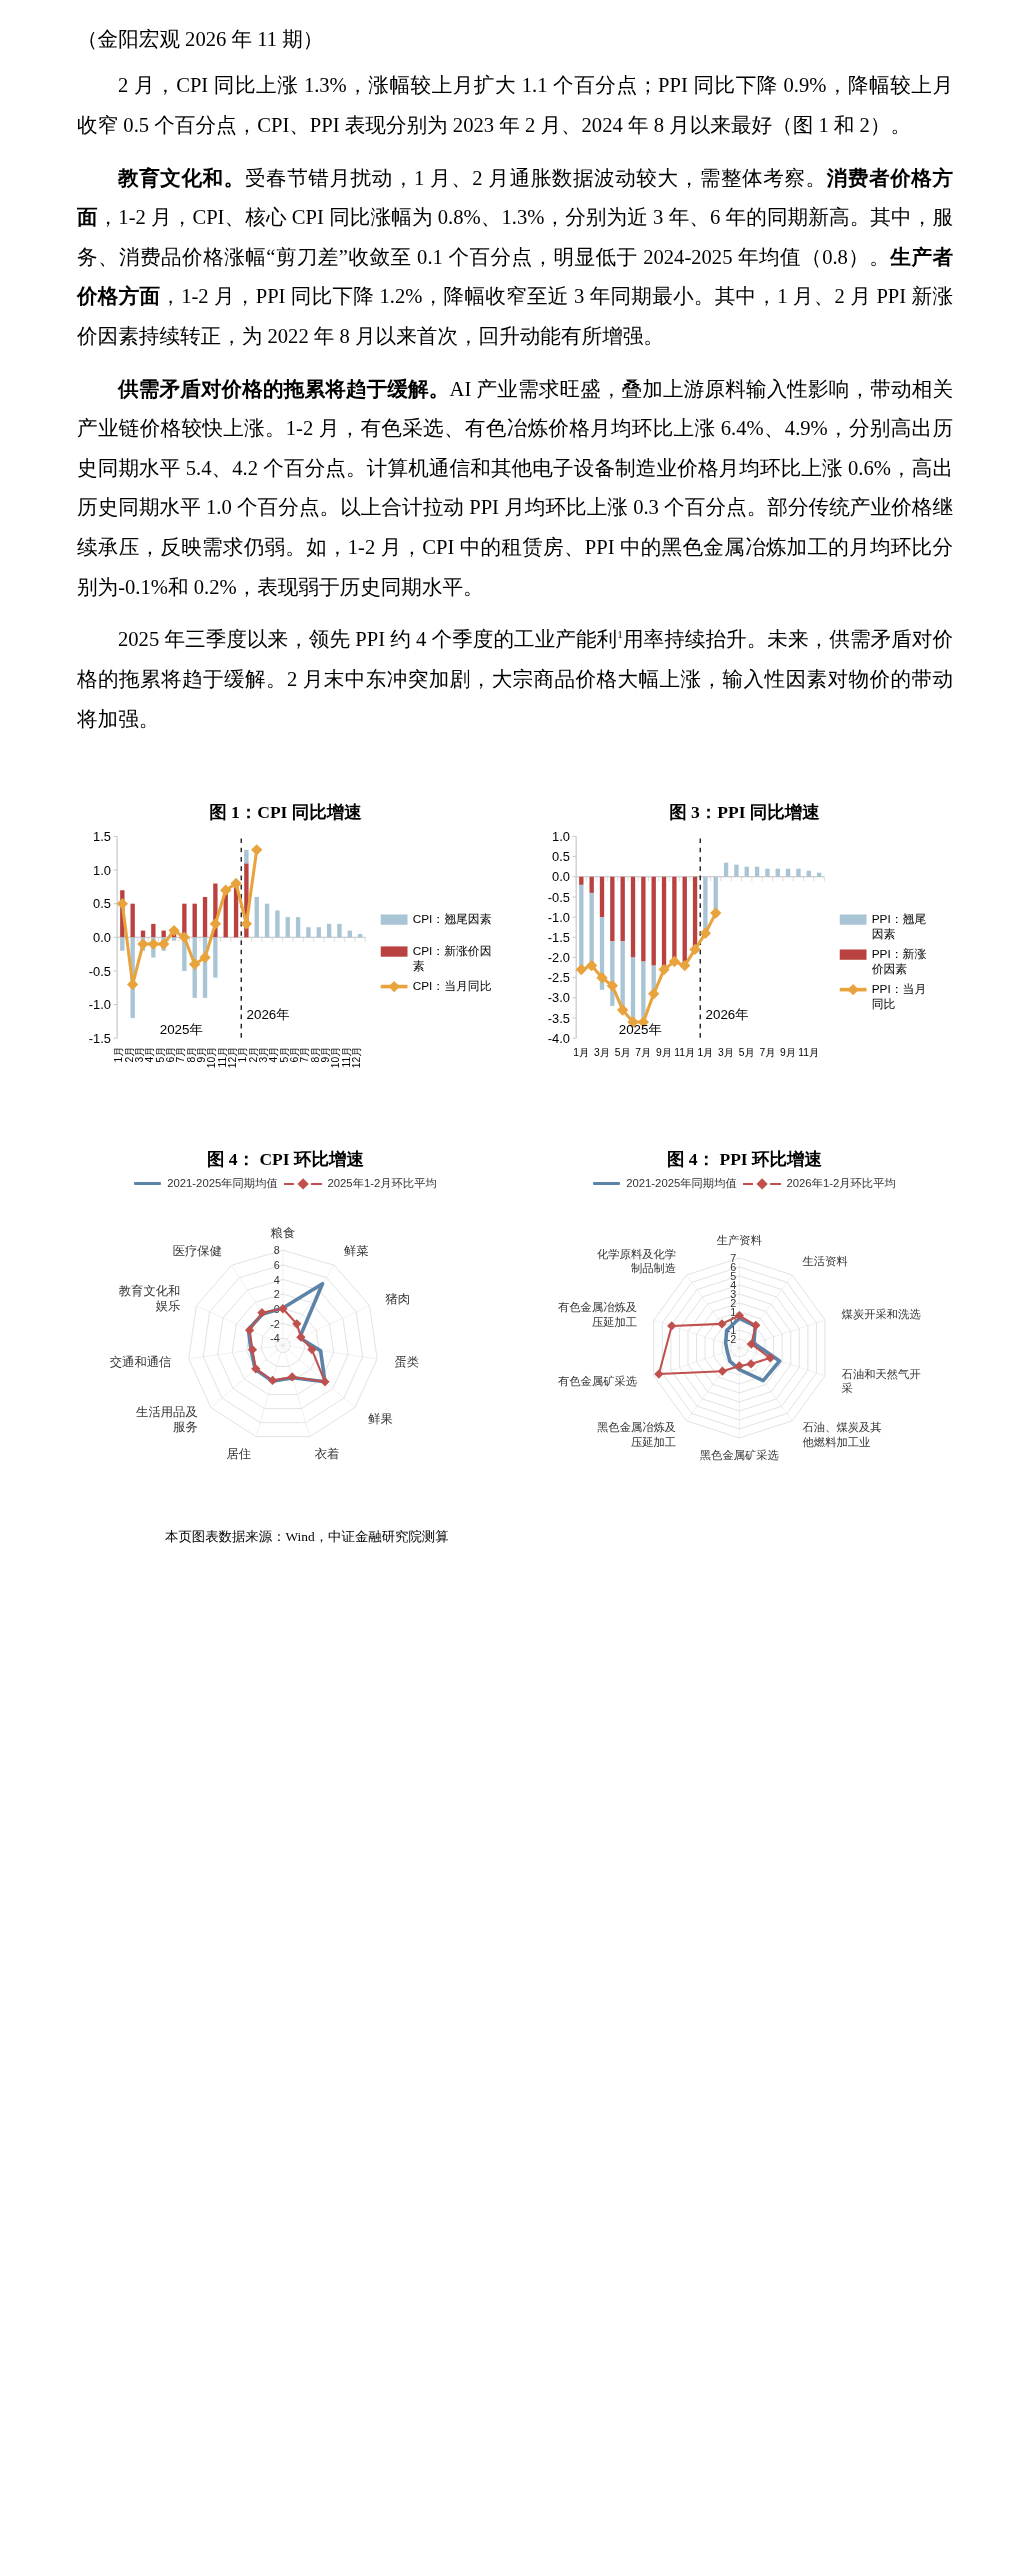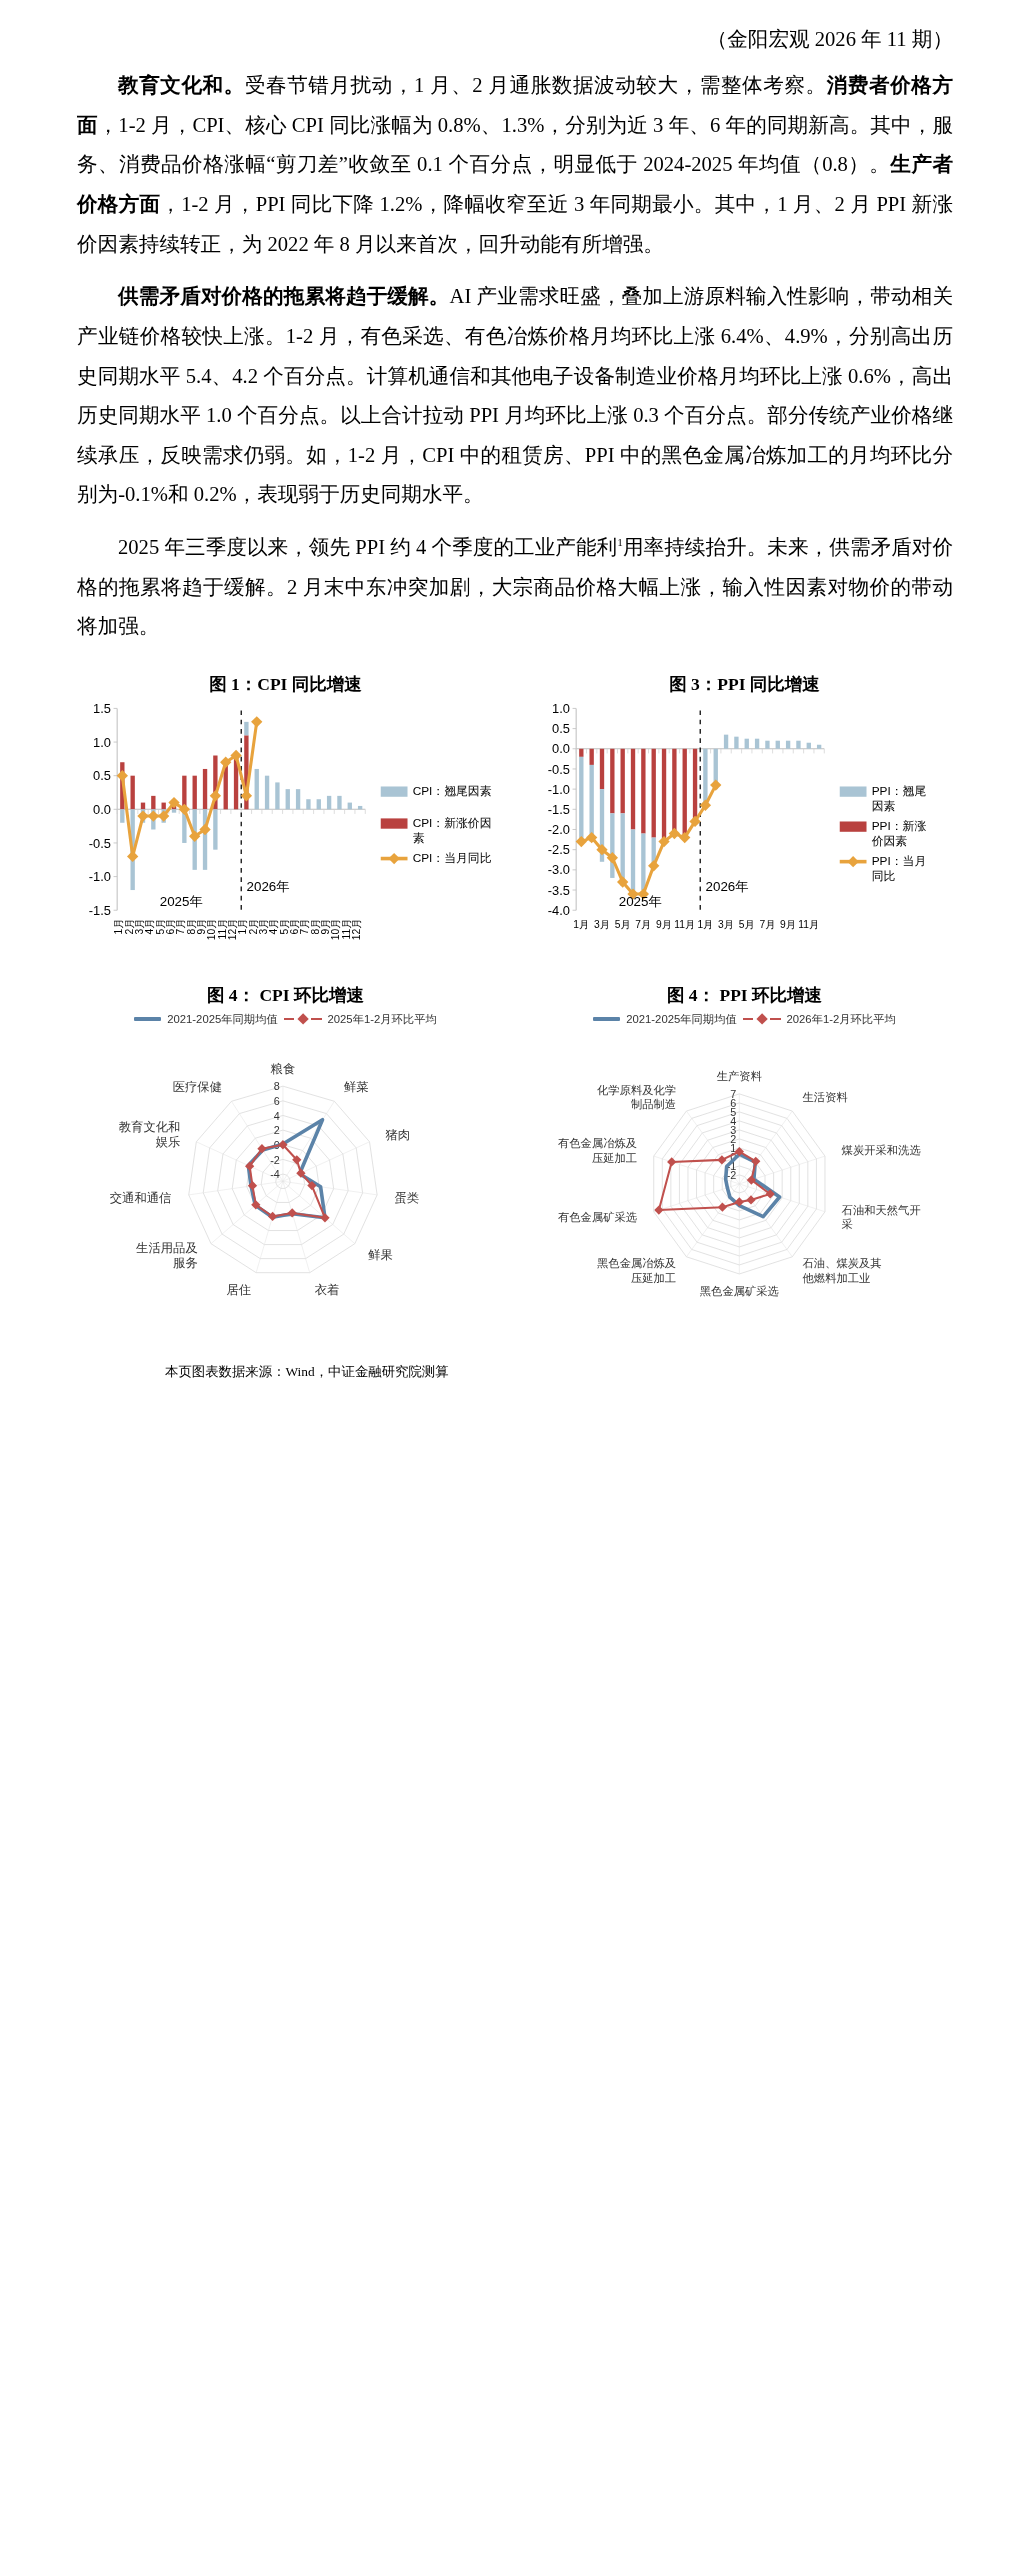--- a/index.html
+++ b/index.html
@@ -1,30 +1,30 @@
 <!DOCTYPE html>
 <html style="font-size:8.2px"><head>
 <meta charset="utf-8">
 <style>
   html,body{margin:0;padding:0;background:#f2f2f2;}
   body{font-family:"Liberation Serif",serif;}
   .page{width:1022px;height:2649px;background:#ffffff;margin:0 auto;position:relative;box-sizing:border-box;padding:0;overflow:hidden;}
   .inner{position:absolute;left:77px;top:0;width:876px;}
 
   .doc-title{text-align:center;font-size:32px;font-weight:bold;letter-spacing:1px;margin-top:77px;font-family:"Liberation Serif",serif;color:#000;}
-  .doc-subtitle{text-align:right;font-size:20.6px;margin-top:25px;color:#000;font-family:"Liberation Serif",serif;}
+  .doc-subtitle{text-align:left;font-size:20.6px;margin-top:25px;color:#000;font-family:"Liberation Serif",serif;}
 
   .para{font-size:20.6px;line-height:1.92;text-align:justify;text-justify:inter-ideograph;margin:13.4px 0 0 0;color:#000;text-indent:41px;}
   .para b{font-weight:bold;}
   .sup{font-size:11.3px;vertical-align:super;}
 
   
   .charts{position:relative;margin-top:25px;}
   .chart-row{display:flex;justify-content:space-between;}
-  .chart-cell{width:417px;position:relative;}
+  .chart-cell{width:417px;position:relative;margin-top:36px;}
   .chart-title{text-align:center;font-size:17.5px;font-weight:bold;font-family:"Liberation Serif",serif;color:#000;margin-bottom:3.1px;}
 
   
   .combo{position:relative;width:417px;height:289px;}
   .combo svg{display:block;}
 
   
   .radar-legend{display:flex;justify-content:center;align-items:center;gap:6px;font-size:11.3px;color:#333;margin:5.2px 0 0 0;font-family:"Liberation Sans",sans-serif;white-space:nowrap;}
   .lg-line{display:inline-block;width:27px;height:3.6px;background:#5b83a8;vertical-align:middle;border-radius:1px;}
   .lg-line2{display:inline-block;width:10.3px;height:2.1px;background:#c0504d;vertical-align:middle;}
@@ -36,20 +36,21 @@
   text{font-family:"Liberation Sans",sans-serif;}
 </style>
 </head>
 <body>
 
 <div class="page">
   <div class="inner">
 
     <div class="doc-subtitle">（金阳宏观 2026 年 11 期）</div>
 
+    <div class="para">2 月，CPI 同比上涨 1.3%，涨幅较上月扩大 1.1 个百分点；PPI 同比下降 0.9%，降幅较上月收窄 0.5 个百分点，CPI、PPI 表现分别为 2023 年 2 月、2024 年 8 月以来最好（图 1 和 2）。</div>
     <div class="para"><b>教育文化和。</b>受春节错月扰动，1 月、2 月通胀数据波动较大，需整体考察。<b>消费者价格方面</b>，1-2 月，CPI、核心 CPI 同比涨幅为 0.8%、1.3%，分别为近 3 年、6 年的同期新高。其中，服务、消费品价格涨幅“剪刀差”收敛至 0.1 个百分点，明显低于 2024-2025 年均值（0.8）。<b>生产者价格方面</b>，1-2 月，PPI 同比下降 1.2%，降幅收窄至近 3 年同期最小。其中，1 月、2 月 PPI 新涨价因素持续转正，为 2022 年 8 月以来首次，回升动能有所增强。</div>
     <div class="para"><b>供需矛盾对价格的拖累将趋于缓解。</b>AI 产业需求旺盛，叠加上游原料输入性影响，带动相关产业链价格较快上涨。1-2 月，有色采选、有色冶炼价格月均环比上涨 6.4%、4.9%，分别高出历史同期水平 5.4、4.2 个百分点。计算机通信和其他电子设备制造业价格月均环比上涨 0.6%，高出历史同期水平 1.0 个百分点。以上合计拉动 PPI 月均环比上涨 0.3 个百分点。部分传统产业价格继续承压，反映需求仍弱。如，1-2 月，CPI 中的租赁房、PPI 中的黑色金属冶炼加工的月均环比分别为-0.1%和 0.2%，表现弱于历史同期水平。</div>
     <div class="para">2025 年三季度以来，领先 PPI 约 4 个季度的工业产能利<span class="sup">1</span>用率持续抬升。未来，供需矛盾对价格的拖累将趋于缓解。2 月末中东冲突加剧，大宗商品价格大幅上涨，输入性因素对物价的带动将加强。</div>
 
     <div class="charts">
 
       <div class="chart-row">
         <div class="chart-cell">
           <div class="chart-title">图 1：CPI 同比增速</div>
           <div class="combo">

